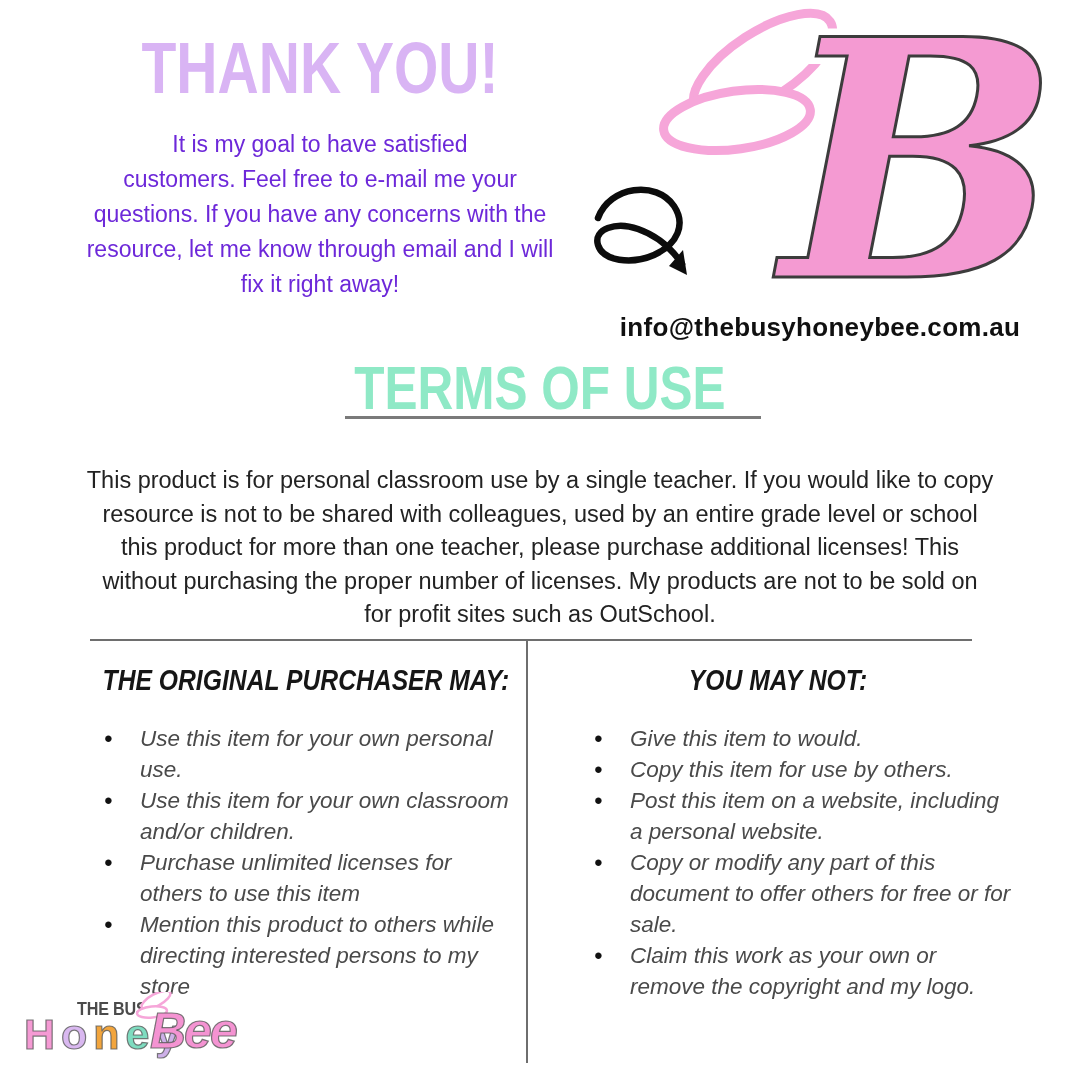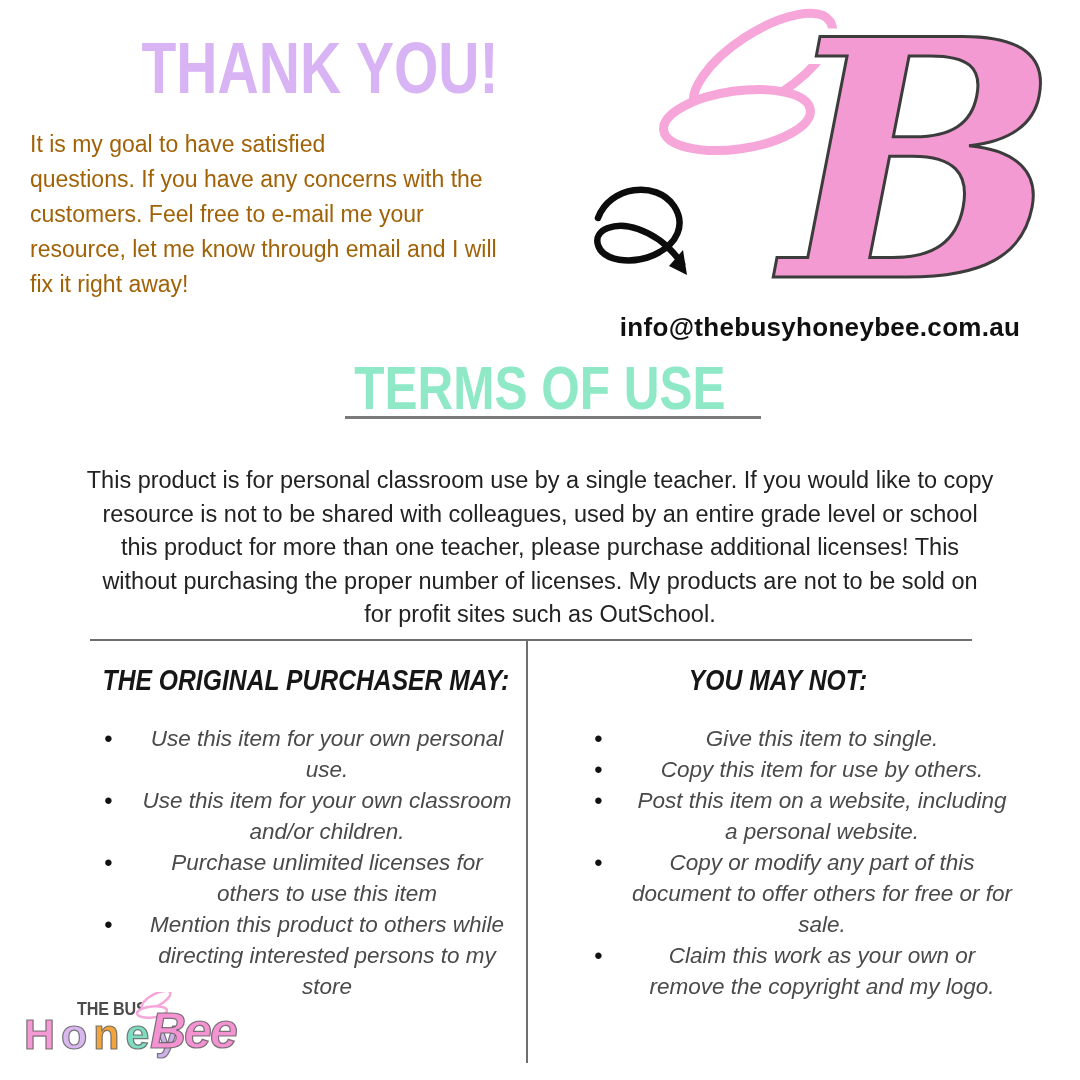--- a/index.html
+++ b/index.html
@@ -12,21 +12,21 @@
   
   .thank-you-title {
     position:absolute; left:110px; top:26px; width:420px;
     text-align:center; font-weight:bold; font-size:62px;
     color:#d9b4f4; letter-spacing:0px;
     transform:scale(0.92,1.18); transform-origin:center top;
     white-space:nowrap;
   }
   .thank-you-text {
     position:absolute; left:30px; top:127px; width:580px;
-    text-align:left; font-size:23px; line-height:35px; color:#a16207;
+    text-align:center; font-size:23px; line-height:35px; color:#6d28d9;
   }
 
   
   .arrow-doodle { position:absolute; left:586px; top:178px; }
 
   
   .logo-b { position:absolute; left:655px; top:5px; }
 
   
   .email {
@@ -64,21 +64,21 @@
     transform:scale(0.95,1.1); transform-origin:center top; white-space:nowrap;
   }
   .bullet-list { list-style:none; margin-top:28px; }
   .col-left  .bullet-list { padding-left:6px; }
   .col-right .bullet-list { padding-left:46px; }
   .bullet-item {
     display:grid; grid-template-columns:42px 1fr;
     font-size:22.5px; line-height:31px; color:#4a4a4a;
   }
   .bullet-dot { font-size:24px; color:#111; line-height:31px; text-align:left; padding-left:6px; }
-  .bullet-text { text-align:center; }
+  .bullet-text { }
 
   
   .footer-logo { position:absolute; left:22px; top:990px; width:230px; height:90px; }
   .footer-top {
     position:absolute; left:55px; top:8px; font-weight:bold; font-size:17px;
     color:#4b4b4b; letter-spacing:-0.2px; transform:scale(0.95,1.1);
     transform-origin:left top; white-space:nowrap;
   }
   .footer-honey {
     position:absolute; left:2px; top:20px; font-weight:bold; font-size:43px;
@@ -98,22 +98,22 @@
   .footer-wings { position:absolute; left:112px; top:2px; }
 </style>
 </head>
 <body>
 
 <div class="canvas">
 
   <div class="thank-you-title">THANK YOU!</div>
   <div class="thank-you-text">
     <div>It is my goal to have satisfied</div>
+    <div>customers. Feel free to e-mail me your</div>
     <div>questions. If you have any concerns with the</div>
-    <div>customers. Feel free to e-mail me your</div>
     <div>resource, let me know through email and I will</div>
     <div>fix it right away!</div>
   </div>
 
   <svg class="arrow-doodle" width="112" height="108" viewBox="0 0 112 108">
     <path d="M 12,40 C 24,8 70,2 88,28 C 100,46 92,66 68,77 C 45,87 17,83 12,67 C 7,51 30,43 52,51 C 72,58 86,71 96,86" fill="none" stroke="#0c0c0c" stroke-width="6.5" stroke-linecap="round"></path>
     <path d="M 101,97 L 83,88 L 97,72 Z" fill="#0c0c0c"></path>
   </svg>
 
   <svg class="logo-b" width="410" height="300" viewBox="0 0 410 300">
@@ -162,21 +162,21 @@
         <span class="bullet-text">Mention this product to others while directing interested persons to my store</span>
       </li>
     </ul>
   </div>
 
   <div class="col col-right">
     <div class="col-heading">YOU MAY NOT:</div>
     <ul class="bullet-list">
       <li class="bullet-item">
         <span class="bullet-dot">•</span>
-        <span class="bullet-text">Give this item to single.</span>
+        <span class="bullet-text">Give this item to would.</span>
       </li>
       <li class="bullet-item">
         <span class="bullet-dot">•</span>
         <span class="bullet-text">Copy this item for use by others.</span>
       </li>
       <li class="bullet-item">
         <span class="bullet-dot">•</span>
         <span class="bullet-text">Post this item on a website, including a personal website.</span>
       </li>
       <li class="bullet-item">

